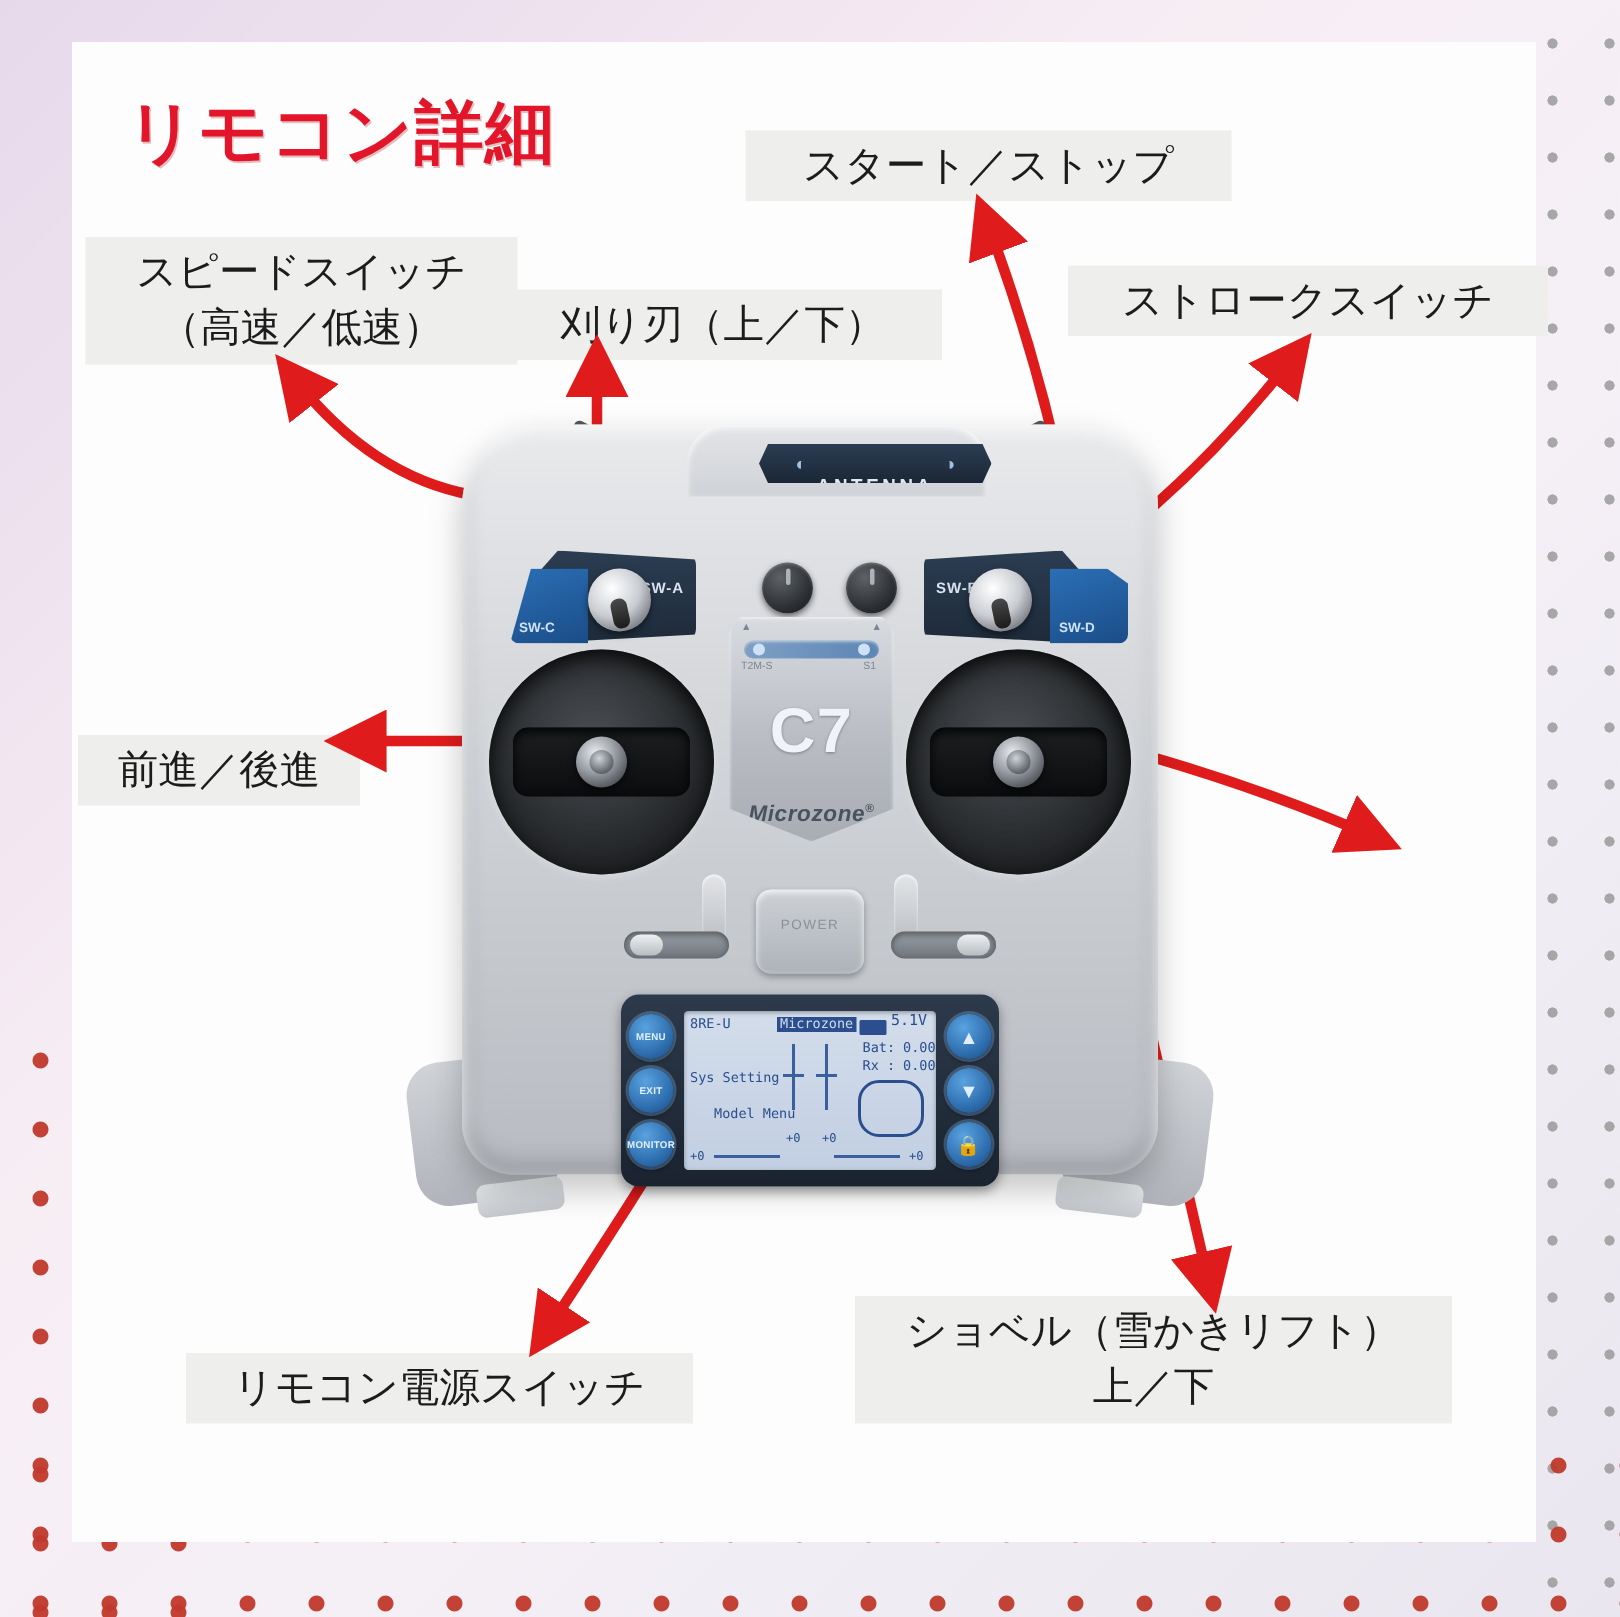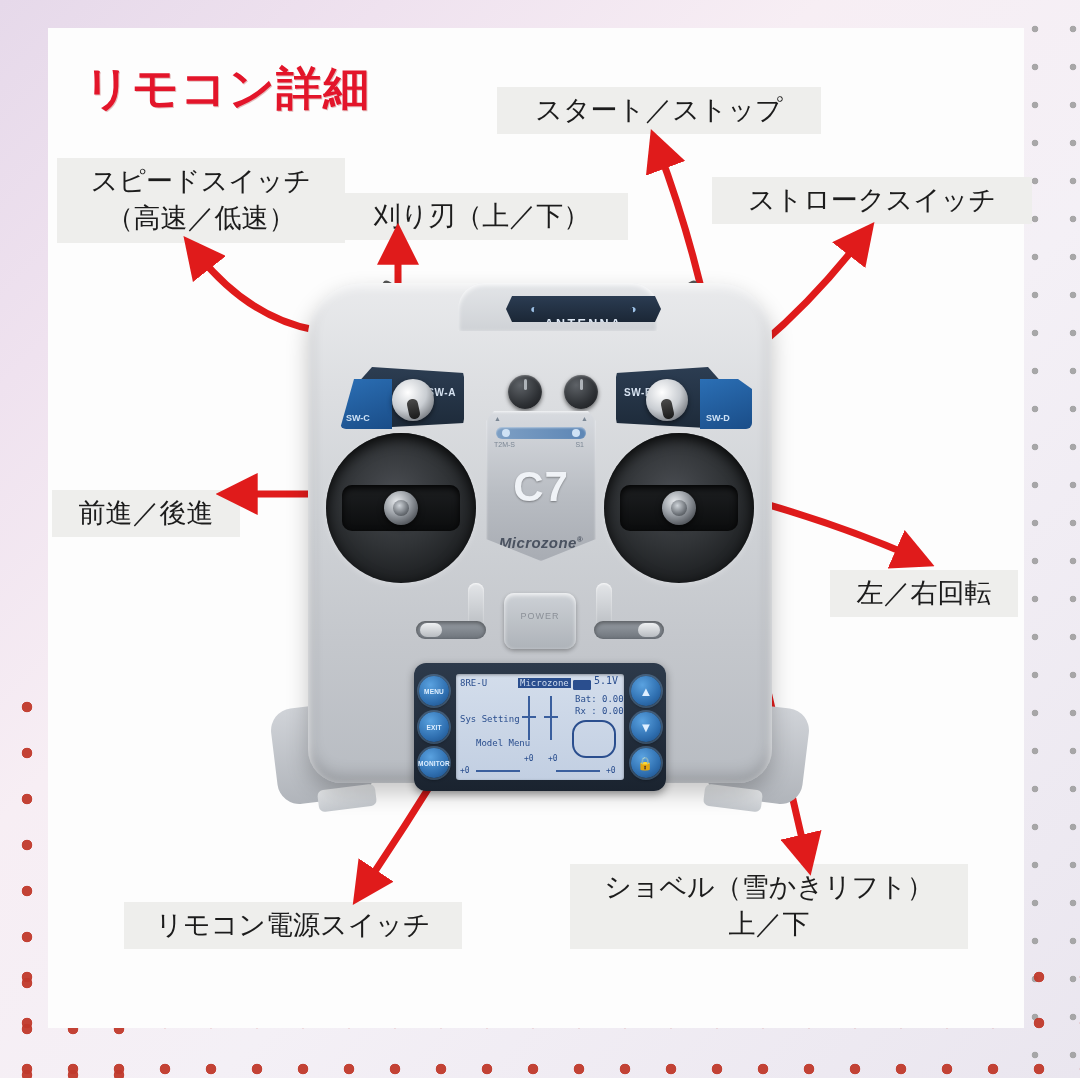--- a/index.html
+++ b/index.html
@@ -219,21 +219,20 @@
   </div>
 
   <div id="title">リモコン詳細</div>
 
   <div class="lab" style="left:497px; top:87px;  width:304px;">スタート／ストップ</div>
   <div class="lab" style="left:57px;  top:158px; width:268px;">スピードスイッチ
 （高速／低速）</div>
   <div class="lab" style="left:336px; top:177px; width:272px;margin-top:16px;">刈り刃（上／下）</div>
   <div class="lab" style="left:712px; top:177px; width:300px;">ストロークスイッチ</div>
   <div class="lab" style="left:52px;  top:472px; width:168px;margin-top:18px;">前進／後進</div>
-  <div class="lab" style="left:830px; top:570px; width:168px;">左／右回転</div>
   <div class="lab" style="left:124px; top:902px; width:318px;">リモコン電源スイッチ</div>
   <div class="lab" style="left:570px; top:864px; width:378px;">ショベル（雪かきリフト）
 上／下</div>
 
   <svg id="arrows" viewBox="0 0 1080 1078">
     <defs>
       <marker id="ah" markerWidth="6" markerHeight="6" refX="3.1" refY="3" orient="auto">
         <path d="M0,0 L6,3 L0,6 z" fill="#e01b1b"></path>
       </marker>
     </defs>

